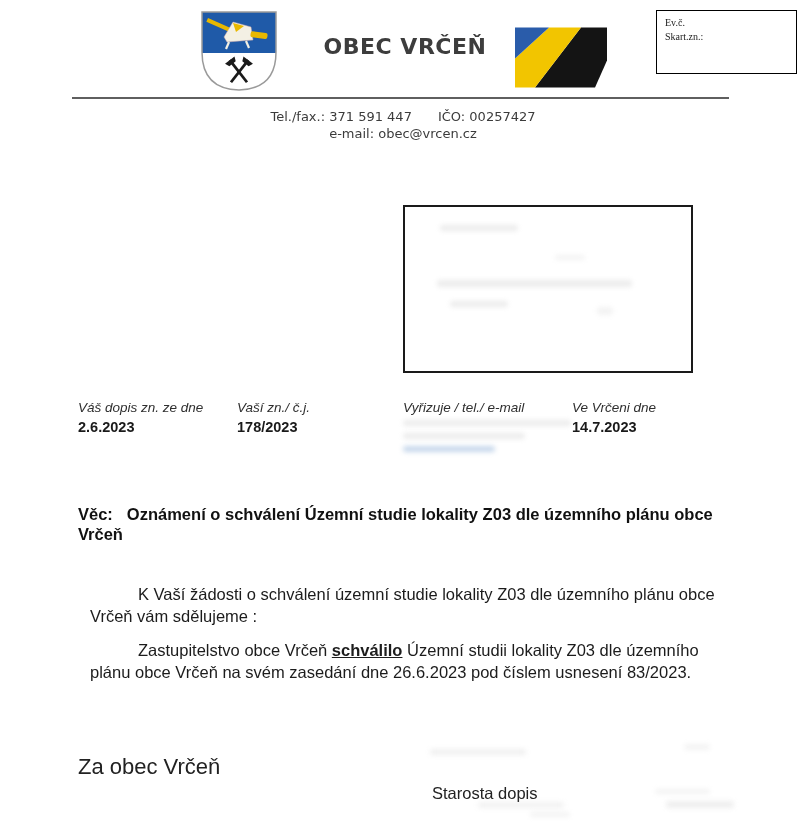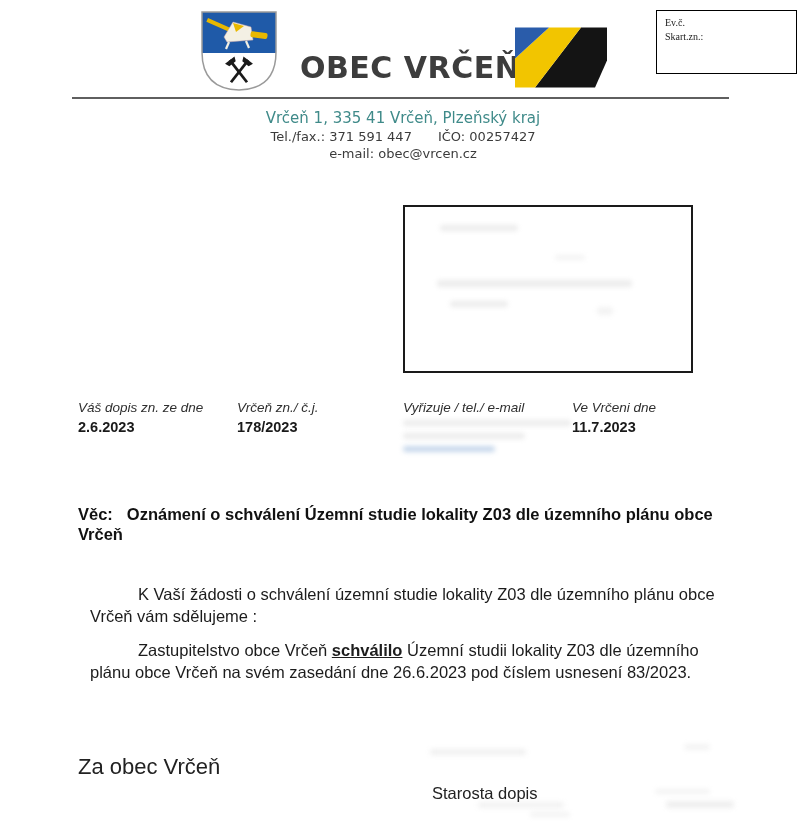--- a/index.html
+++ b/index.html
@@ -5,23 +5,23 @@
   html,body{margin:0;padding:0;}
   body{
     width:806px;height:833px;position:relative;background:#ffffff;
     font-family:"Liberation Sans",sans-serif;overflow:hidden;
   }
   .abs{position:absolute;}
 
   
   .coa{left:200px;top:10px;width:78px;height:82px;}
   .orgname{
-    left:300px;top:50px;width:210px;text-align:center;
+    left:300px;top:34px;width:210px;text-align:center;
     font-family:"DejaVu Sans",sans-serif;font-weight:bold;
-    font-size:30px;letter-spacing:.5px;color:#3d3d3d;white-space:nowrap;
+    font-size:22px;letter-spacing:.5px;color:#3d3d3d;white-space:nowrap;
   }
   .flag{left:515px;top:27px;width:92px;height:61px;}
   .stampbox{
     left:656px;top:10px;width:141px;height:64px;border:1px solid #000;
     font-family:"Liberation Serif",serif;font-size:10px;color:#1a1a1a;
     padding:5px 8px;box-sizing:border-box;line-height:1.35;
   }
   .rule{left:72px;top:97px;width:657px;border-top:2px solid #5f5f5f;height:0;}
 
   .contact{left:103px;top:109px;width:600px;text-align:center;}
@@ -118,54 +118,53 @@
 </svg>
 
 <div class="abs stampbox">
   <div>Ev.č.</div>
   <div>Skart.zn.:</div>
 </div>
 
 <div class="abs rule"></div>
 
 <div class="abs contact">
-  <p class="addr">Vrčeň 1, 335 41 Vrčeň, Plzeňský kraj</p>
   <p class="tel">
     <span>Tel./fax.: 371 591 447</span><span class="gap"></span><span>IČO: 00257427</span>
   </p>
   <p class="mail">e-mail: obec@vrcen.cz</p>
 </div>
 
 <div class="abs window">
   <div class="smudge" style="left:35px;top:18px;width:78px;height:6px;"></div>
   <div class="smudge faint" style="left:150px;top:48px;width:30px;height:5px;"></div>
   <div class="smudge" style="left:32px;top:73px;width:195px;height:7px;"></div>
   <div class="smudge" style="left:45px;top:94px;width:58px;height:6px;"></div>
   <div class="smudge faint" style="left:192px;top:100px;width:16px;height:8px;"></div>
 </div>
 
 <div class="abs refcol" style="left:78px;">
   <div class="lbl">Váš dopis zn. ze dne</div>
   <div class="val">2.6.2023</div>
 </div>
 <div class="abs refcol" style="left:237px;">
-  <div class="lbl">Vrčeň zn./ č.j.</div>
+  <div class="lbl">Vaší zn./ č.j.</div>
   <div class="val">178/2023</div>
 </div>
 <div class="abs refcol" style="left:403px;">
   <div class="lbl">Vyřizuje / tel./ e-mail</div>
   <div class="redacted-wrap">
     <div class="smudge" style="left:0;top:5px;width:168px;height:6px;"></div>
     <div class="smudge" style="left:0;top:18px;width:122px;height:6px;"></div>
     <div class="smudge blue" style="left:0;top:31px;width:92px;height:6px;"></div>
   </div>
 </div>
 <div class="abs refcol" style="left:572px;">
   <div class="lbl">Ve Vrčeni dne</div>
-  <div class="val">11.7.2023</div>
+  <div class="val">14.7.2023</div>
 </div>
 
 <p class="abs subject">
   <span class="veclbl">Věc:</span><span>Oznámení o schválení Územní studie lokality Z03 dle územního plánu obce Vrčeň</span>
 </p>
 
 <div class="abs bodytext">
   <p>K Vaší žádosti o schválení územní studie lokality Z03 dle územního plánu obce Vrčeň vám sdělujeme :</p>
   <p><span>Zastupitelstvo obce Vrčeň </span><span class="emph">schválilo</span><span> Územní studii lokality Z03 dle územního plánu obce Vrčeň na svém zasedání dne 26.6.2023 pod číslem usnesení 83/2023.</span></p>
 </div>

